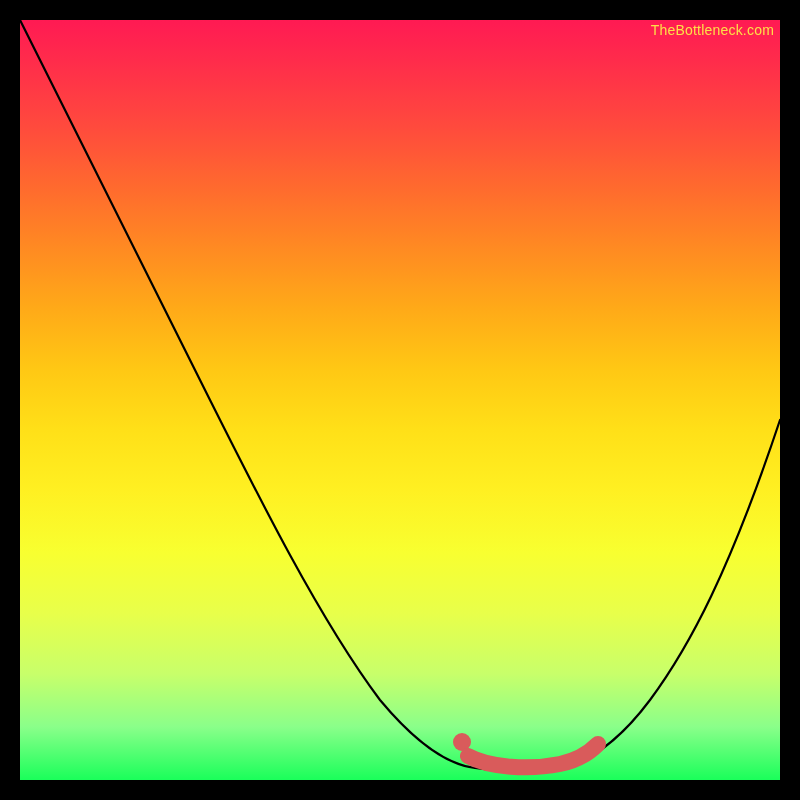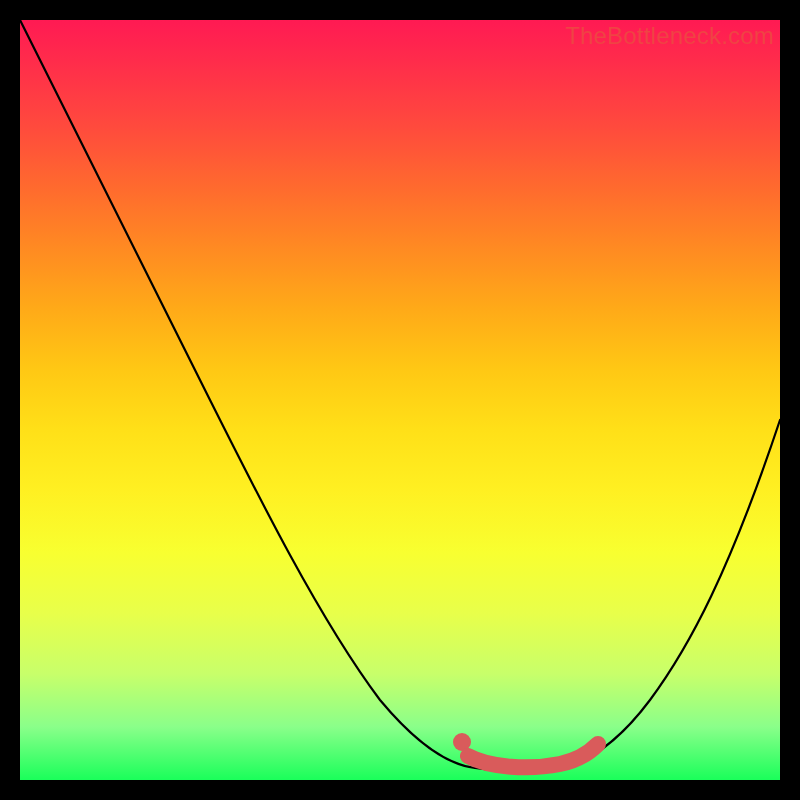--- a/index.html
+++ b/index.html
@@ -40,22 +40,22 @@
       #e8ff4a 78%,
       #c8ff6a 86%,
       #8aff8a 93%,
       #1aff5a 100%
     );
   }
   .watermark {
     position: absolute;
     top: 2px;
     right: 6px;
-    color: #ef4444;
-    font-size: 24px;
+    color: #fde047;
+    font-size: 14px;
     font-weight: 500;
     letter-spacing: 0.2px;
     user-select: none;
   }
   svg.overlay {
     position: absolute;
     left: 0;
     top: 0;
     width: 760px;
     height: 760px;

